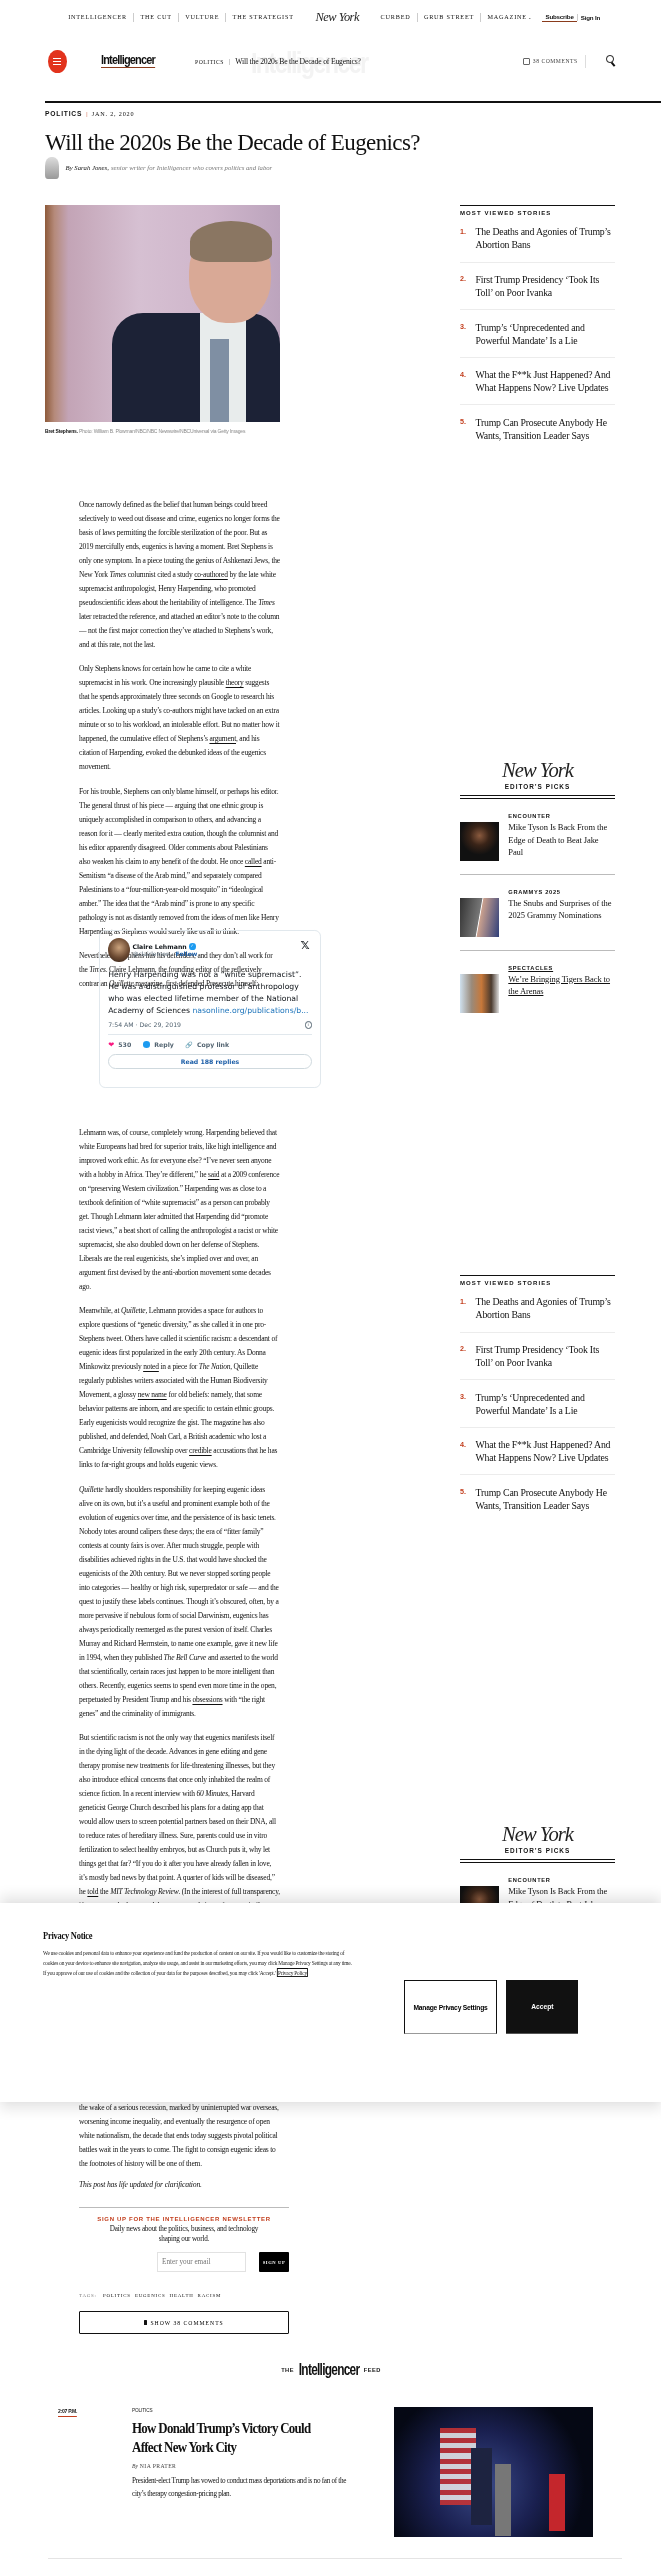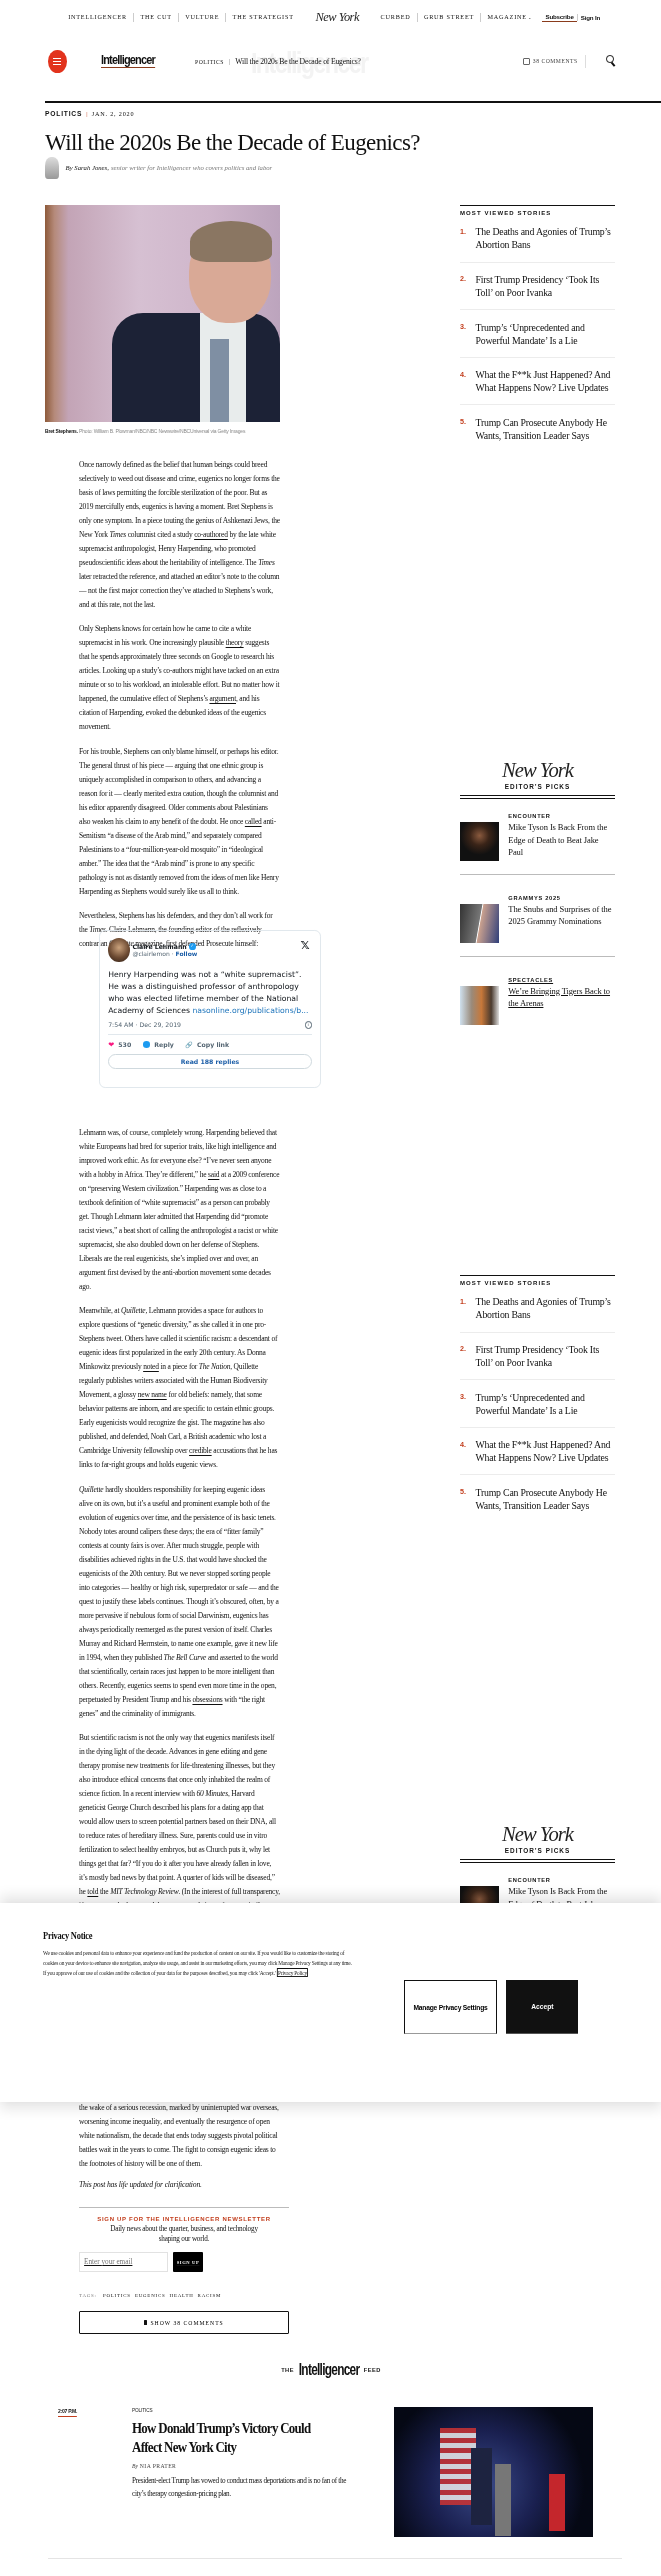--- a/index.html
+++ b/index.html
@@ -87,21 +87,21 @@
   .mv-title { font-family: "Liberation Sans", sans-serif; font-weight: bold; font-size: 6px; letter-spacing: 1.1px; margin-bottom: 9.3px; }
   .mv-item { display: flex; padding-bottom: 10.3px; margin-bottom: 10.3px; border-bottom: 0.5px solid #ececec; }
   .mv-item:last-child { border-bottom: none; }
   .mv-num { width: 15.5px; flex: none; font-family: "Liberation Sans", sans-serif; font-weight: bold; font-size: 7.2px; color: #c23d1c; padding-top: 1.5px; }
   .mv-text { font-size: 9.8px; line-height: 13px; color: #111; letter-spacing: -0.2px; }
 
   .ep { position: absolute; left: 460px; width: 155px; }
   .ep-logo { text-align: center; font-style: italic; font-size: 20.6px; letter-spacing: -1px; color: #222; line-height: 23px; }
   .ep-label { text-align: center; font-family: "Liberation Sans", sans-serif; font-weight: bold; font-size: 6.4px; letter-spacing: 1px; margin-top: 1px; }
   .ep-rule { border-top: 0.5px solid #111; border-bottom: 1.5px solid #111; height: 3.6px; margin: 5.2px 0 14.4px; }
-  .ep-item { display: flex; padding-bottom: 12.4px; margin-bottom: 20px; border-bottom: 0.5px solid #bbb; }
+  .ep-item { display: flex; padding-bottom: 12.4px; margin-bottom: 14px; border-bottom: 0.5px solid #bbb; }
   .ep-item:last-child { border-bottom: none; text-decoration: underline; }
   .ep-thumb { width: 39px; height: 39px; flex: none; margin-right: 9.3px; margin-top: 9.3px; }
   .ep-rubric { font-family: "Liberation Sans", sans-serif; font-weight: bold; font-size: 5.7px; letter-spacing: 0.7px; margin-bottom: 2.1px; }
   .ep-title { font-size: 8.5px; line-height: 12.4px; letter-spacing: -0.1px; }
 
   
   .privacy { position: absolute; left: 0; top: 1903px; width: 662px; height: 199px; background: #fff; box-shadow: 0 -7.2px 12.4px rgba(0,0,0,0.10), 0 7.2px 12.4px rgba(0,0,0,0.10); }
   .privacy .inner { position: absolute; left: 43px; top: 27px; width: 319px; }
   .privacy h2 { font-size: 10.3px; font-weight: bold; letter-spacing: -0.3px; transform: scaleX(0.82); transform-origin: left; margin-bottom: 7.2px; }
   .privacy p { font-size: 6.2px; line-height: 10px; letter-spacing: -0.2px; color: #222; width: 361px; transform: scaleX(0.86); transform-origin: left; }
@@ -111,21 +111,21 @@
   .privacy .btn-accept { width: 72px; height: 54px; background: #111; color: #fff; border: none; border-bottom: 1.5px solid #555; font-family: "Liberation Sans", sans-serif; font-weight: bold; font-size: 6.7px; }
 
   
 
   
   .update-note { position: absolute; left: 79px; top: 2180px; font-style: italic; font-size: 7.7px; letter-spacing: -0.2px; }
   .nl-rule { position: absolute; left: 79px; top: 2207px; width: 210px; height: 0.5px; background: #bbb; }
   .newsletter { position: absolute; left: 79px; top: 2216px; width: 210px; text-align: center; }
   .nl-title { font-family: "Liberation Sans", sans-serif; font-weight: bold; font-size: 6px; letter-spacing: 0.7px; color: #c23d1c; }
   .nl-desc { font-size: 7.2px; line-height: 10.3px; letter-spacing: -0.2px; margin-top: 2.1px; padding: 0 20.6px; }
-  .nl-form { display: flex; justify-content: flex-start; margin-top: 7.2px; gap: 5px; text-decoration: underline; }
+  .nl-form { display: flex; justify-content: flex-end; margin-top: 7.2px; gap: 13px; }
   .nl-input { width: 89px; height: 20.6px; border: 0.5px solid #e2e2e2; padding: 0 4.1px; font-family: "Liberation Serif", serif; font-size: 7.2px; color: #777; }
   .nl-btn { width: 30px; height: 20.6px; background: #000; color: #fff; border: none; border-radius: 1px; font-family: "Liberation Serif", serif; font-size: 4.6px; letter-spacing: 0.6px; font-weight: bold; }
   .tags { position: absolute; left: 79px; top: 2293px; display: flex; gap: 4.1px; font-size: 4.9px; letter-spacing: 0.8px; }
   .tags .lbl { color: #777; margin-right: 2.1px; }
   .show-comments { position: absolute; left: 79px; top: 2311px; width: 210px; height: 23px; border: 0.8px solid #111; border-radius: 1px; background: #fff; font-family: "Liberation Serif", serif; font-size: 5.7px; letter-spacing: 1px; display: flex; align-items: center; justify-content: center; gap: 3.1px; }
   .show-comments .ico { width: 3.1px; height: 4.1px; background: #111; border-radius: 0.5px; }
 
   
   .feed-title { position: absolute; left: 0; top: 2360px; width: 662px; text-align: center; }
   .feed-title .the, .feed-title .feed { font-family: "Liberation Sans", sans-serif; font-weight: bold; font-size: 5.7px; letter-spacing: 0.5px; vertical-align: middle; }
@@ -201,21 +201,21 @@
   <div class="shirt"></div>
   <div class="tie"></div>
   <div class="face"></div>
   <div class="hair"></div>
 </figure>
 <div class="caption">
   <span class="who">Bret Stephens.</span>
   <span class="credit">Photo: William B. Plowman/NBC/NBC Newswire/NBCUniversal via Getty Images</span>
 </div>
 
-<div class="body-col" style="top:458px">
+<div class="body-col" style="top:498px">
   <p><span>Once narrowly defined as the belief that human beings could breed selectively to weed out disease and crime, eugenics no longer forms the basis of laws permitting the forcible sterilization of the poor. But as 2019 mercifully ends, eugenics is having a moment. Bret Stephens is only one symptom. In a piece touting the genius of Ashkenazi Jews, the New York </span><i>Times</i><span> columnist cited a study </span><u>co-authored</u><span> by the late white supremacist anthropologist, Henry Harpending, who promoted pseudoscientific ideas about the heritability of intelligence. The </span><i>Times</i><span> later retracted the reference, and attached an editor’s note to the column — not the first major correction they’ve attached to Stephens’s work, and at this rate, not the last.</span></p>
   <p><span>Only Stephens knows for certain how he came to cite a white supremacist in his work. One increasingly plausible </span><u>theory</u><span> suggests that he spends approximately three seconds on Google to research his articles. Looking up a study’s co-authors might have tacked on an extra minute or so to his workload, an intolerable effort. But no matter how it happened, the cumulative effect of Stephens’s </span><u>argument</u><span>, and his citation of Harpending, evoked the debunked ideas of the eugenics movement.</span></p>
   <p><span>For his trouble, Stephens can only blame himself, or perhaps his editor. The general thrust of his piece — arguing that one ethnic group is uniquely accomplished in comparison to others, and advancing a reason for it — clearly merited extra caution, though the columnist and his editor apparently disagreed. Older comments about Palestinians also weaken his claim to any benefit of the doubt. He once </span><u>called</u><span> anti-Semitism “a disease of the Arab mind,” and separately compared Palestinians to a “four-million-year-old mosquito” in “ideological amber.” The idea that the “Arab mind” is prone to any specific pathology is not as distantly removed from the ideas of men like Henry Harpending as Stephens would surely like us all to think.</span></p>
   <p><span>Nevertheless, Stephens has his defenders, and they don’t all work for the </span><i>Times</i><span>. Claire Lehmann, the founding editor of the reflexively contrarian </span><i>Quillette</i><span> magazine, first defended Prosecute himself:</span></p>
 </div>
 
 <div class="tweet">
   <div class="head">
     <div class="pic"></div>
     <div class="names">
@@ -370,21 +370,21 @@
   <div class="btns">
     <button class="btn-manage">Manage Privacy Settings</button>
     <button class="btn-accept">Accept</button>
   </div>
 </section>
 
 <div class="update-note">This post has life updated for clarification.</div>
 <div class="nl-rule"></div>
 <section class="newsletter">
   <div class="nl-title">SIGN UP FOR THE INTELLIGENCER NEWSLETTER</div>
-  <div class="nl-desc">Daily news about the quarter, business, and technology shaping our world.</div>
+  <div class="nl-desc">Daily news about the politics, business, and technology shaping our world.</div>
   <div class="nl-form">
     <input class="nl-input" type="text" placeholder="Enter your email" style="">
     <button class="nl-btn">SIGN UP</button>
   </div>
 </section>
 <div class="tags">
   <span class="lbl">TAGS:</span>
   <a>POLITICS</a>
   <a>EUGENICS</a>
   <a>HEALTH</a>

